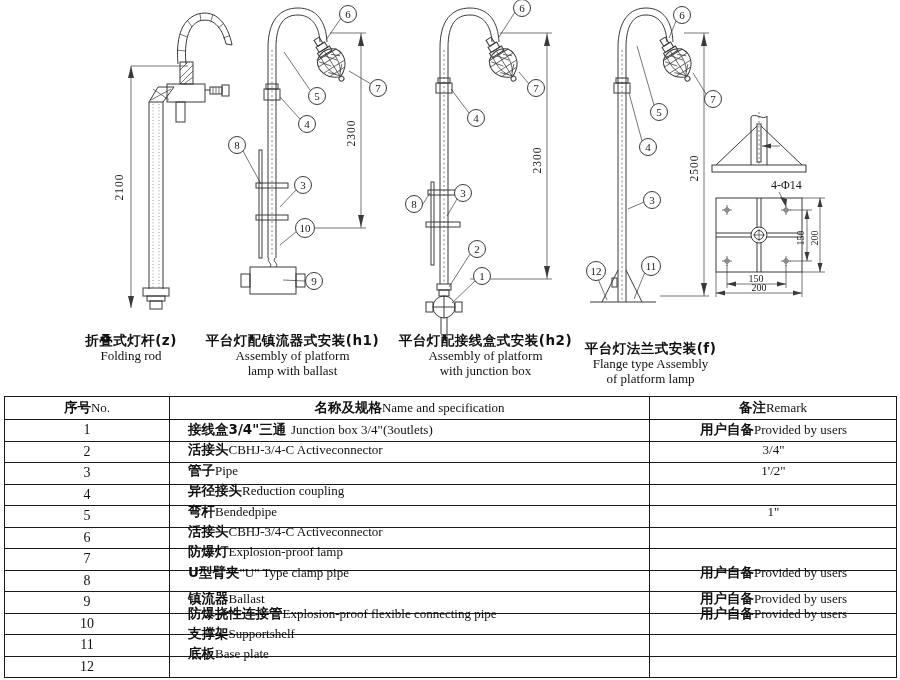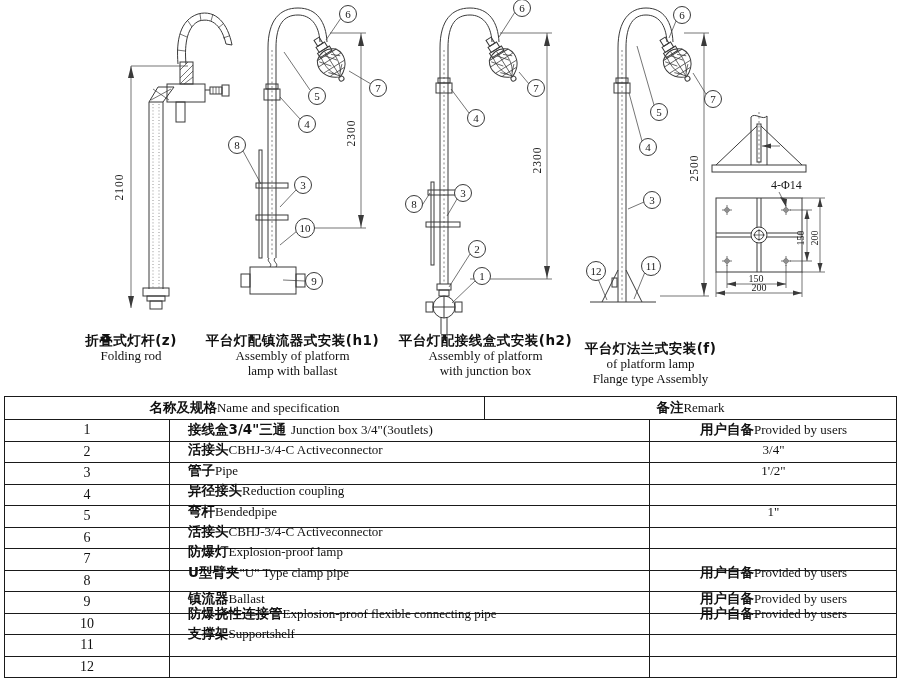--- a/index.html
+++ b/index.html
@@ -414,26 +414,30 @@
   <span class="en">Assembly of platform</span>
   <span class="en">lamp with ballast</span>
 </div>
 <div class="cap" style="left:383px;top:333px;width:205px;">
   <span class="zh">平台灯配接线盒式安装(h2)</span>
   <span class="en">Assembly of platform</span>
   <span class="en">with junction box</span>
 </div>
 <div class="cap" style="left:548px;top:333px;width:205px;margin-top:8px;">
   <span class="zh">平台灯法兰式安装(f)</span>
+  <span class="en">Flange type Assembly</span>
   <span class="en">of platform lamp</span>
-  <span class="en">Flange type Assembly</span>
 </div>
 
 <div class="tbl">
   <div class="thead">
+    <div class="c1">
+          <span class="zh">序号</span>
+          <span class="en"> No.</span>
+        </div>
     <div class="c2">
           <span class="zh">名称及规格</span>
           <span class="en">Name and specification</span>
         </div>
     <div class="c3">
           <span class="zh">备注</span>
           <span class="en">Remark</span>
         </div>
   </div>
   <div class="trow">
@@ -536,15 +540,19 @@
     <span class="rk"><span class="zh">用户自备</span><span class="en">Provided by users</span></span>
   </div>
   <div class="tline" style="top:183px">
     <span class="nm"><span class="zh">防爆挠性连接管</span><span class="en">Explosion-proof flexible connecting pipe</span></span>
     <span class="rk"><span class="zh">用户自备</span><span class="en">Provided by users</span></span>
   </div>
   <div class="tline" style="top:203px">
     <span class="nm"><span class="zh">支撑架</span><span class="en">Supportshelf</span></span>
     <span class="rk"><span class="zh"></span><span class="en"></span></span>
   </div>
+  <div class="tline" style="top:223px">
+    <span class="nm"><span class="zh">底板</span><span class="en">Base plate</span></span>
+    <span class="rk"><span class="zh"></span><span class="en"></span></span>
+  </div>
 </div>
 
 </div>
 
 </body></html>

